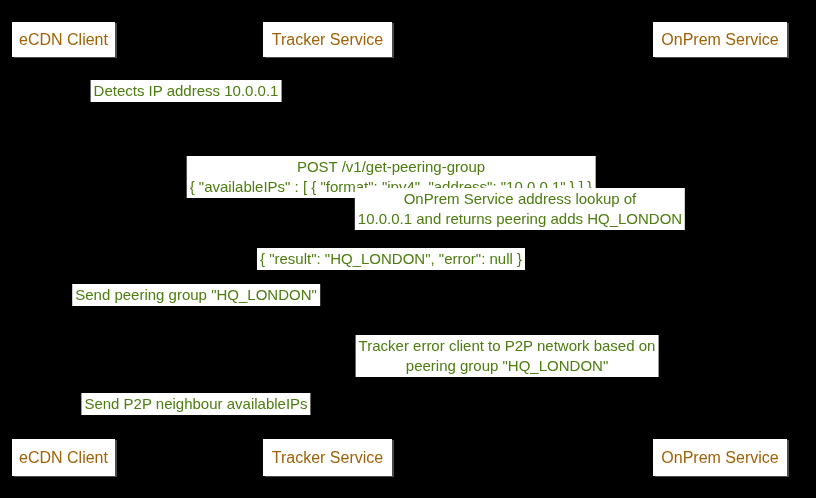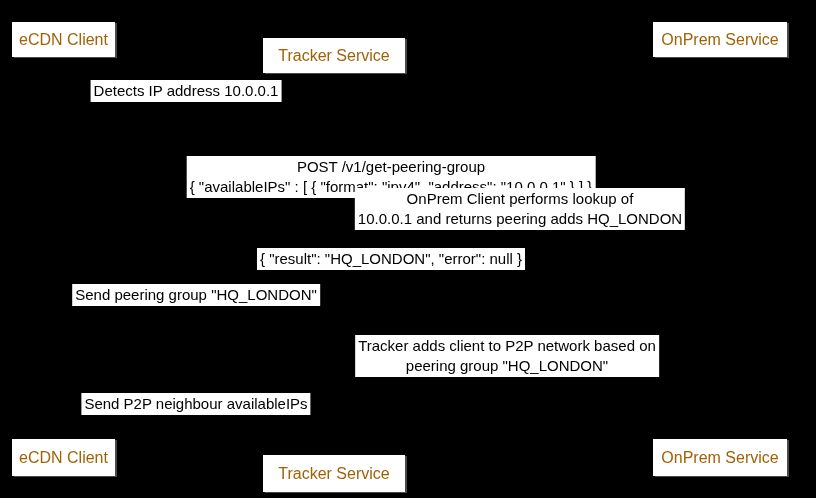--- a/index.html
+++ b/index.html
@@ -17,27 +17,27 @@
     color: #a16207;
     display: flex;
     align-items: center;
     justify-content: center;
     font-size: 16px;
     box-shadow: 2px 1px 0 rgba(150,150,150,0.5);
   }
   .actor.top-row { top: 22px; height: 35px; }
   .actor.bottom-row { top: 439px; height: 37px; }
   .actor-ecdn { left: 12px; width: 103px; }
-  .actor-tracker { left: 263px; width: 142px; margin-top: 16px; }
+  .actor-tracker { left: 263px; width: 129px; }
   .actor-onprem { left: 653px; width: 134px; align-items: center; }
   .msg {
     position: absolute;
     transform: translateX(-50%);
     background: #ffffff;
-    color: #000000;
+    color: #4d7c0f;
     font-size: 15px;
     line-height: 20px;
     padding: 1px 3px;
     text-align: center;
   }
   .msg .line { white-space: nowrap; }
   .msg-1 { left: 186px; top: 80px; }
   .msg-2 { left: 391px; top: 113px; margin-top: 43px; }
   .msg-3 { left: 520px; top: 188px; }
   .msg-4 { left: 391px; top: 248px; }
@@ -63,34 +63,34 @@
   <div class="msg msg-1">
     <div class="line">Detects IP address 10.0.0.1</div>
   </div>
 
   <div class="msg msg-2">
     <div class="line">POST /v1/get-peering-group</div>
     <div class="line">{ "availableIPs" : [ { "format": "ipv4", "address": "10.0.0.1" } ] }</div>
   </div>
 
   <div class="msg msg-3">
-    <div class="line">OnPrem Client performs lookup of</div>
+    <div class="line">OnPrem Service address lookup of</div>
     <div class="line">10.0.0.1 and returns peering adds HQ_LONDON</div>
   </div>
 
   <div class="msg msg-4">
     <div class="line">{ "result": "HQ_LONDON", "error": null }</div>
   </div>
 
   <div class="msg msg-5">
     <div class="line">Send peering group "HQ_LONDON"</div>
   </div>
 
   <div class="msg msg-6">
-    <div class="line">Tracker adds client to P2P network based on</div>
+    <div class="line">Tracker error client to P2P network based on</div>
     <div class="line">peering group "HQ_LONDON"</div>
   </div>
 
   <div class="msg msg-7">
     <div class="line">Send P2P neighbour availableIPs</div>
   </div>
 
   <div class="actor bottom-row actor-ecdn">
     <span>eCDN Client</span>
   </div>

